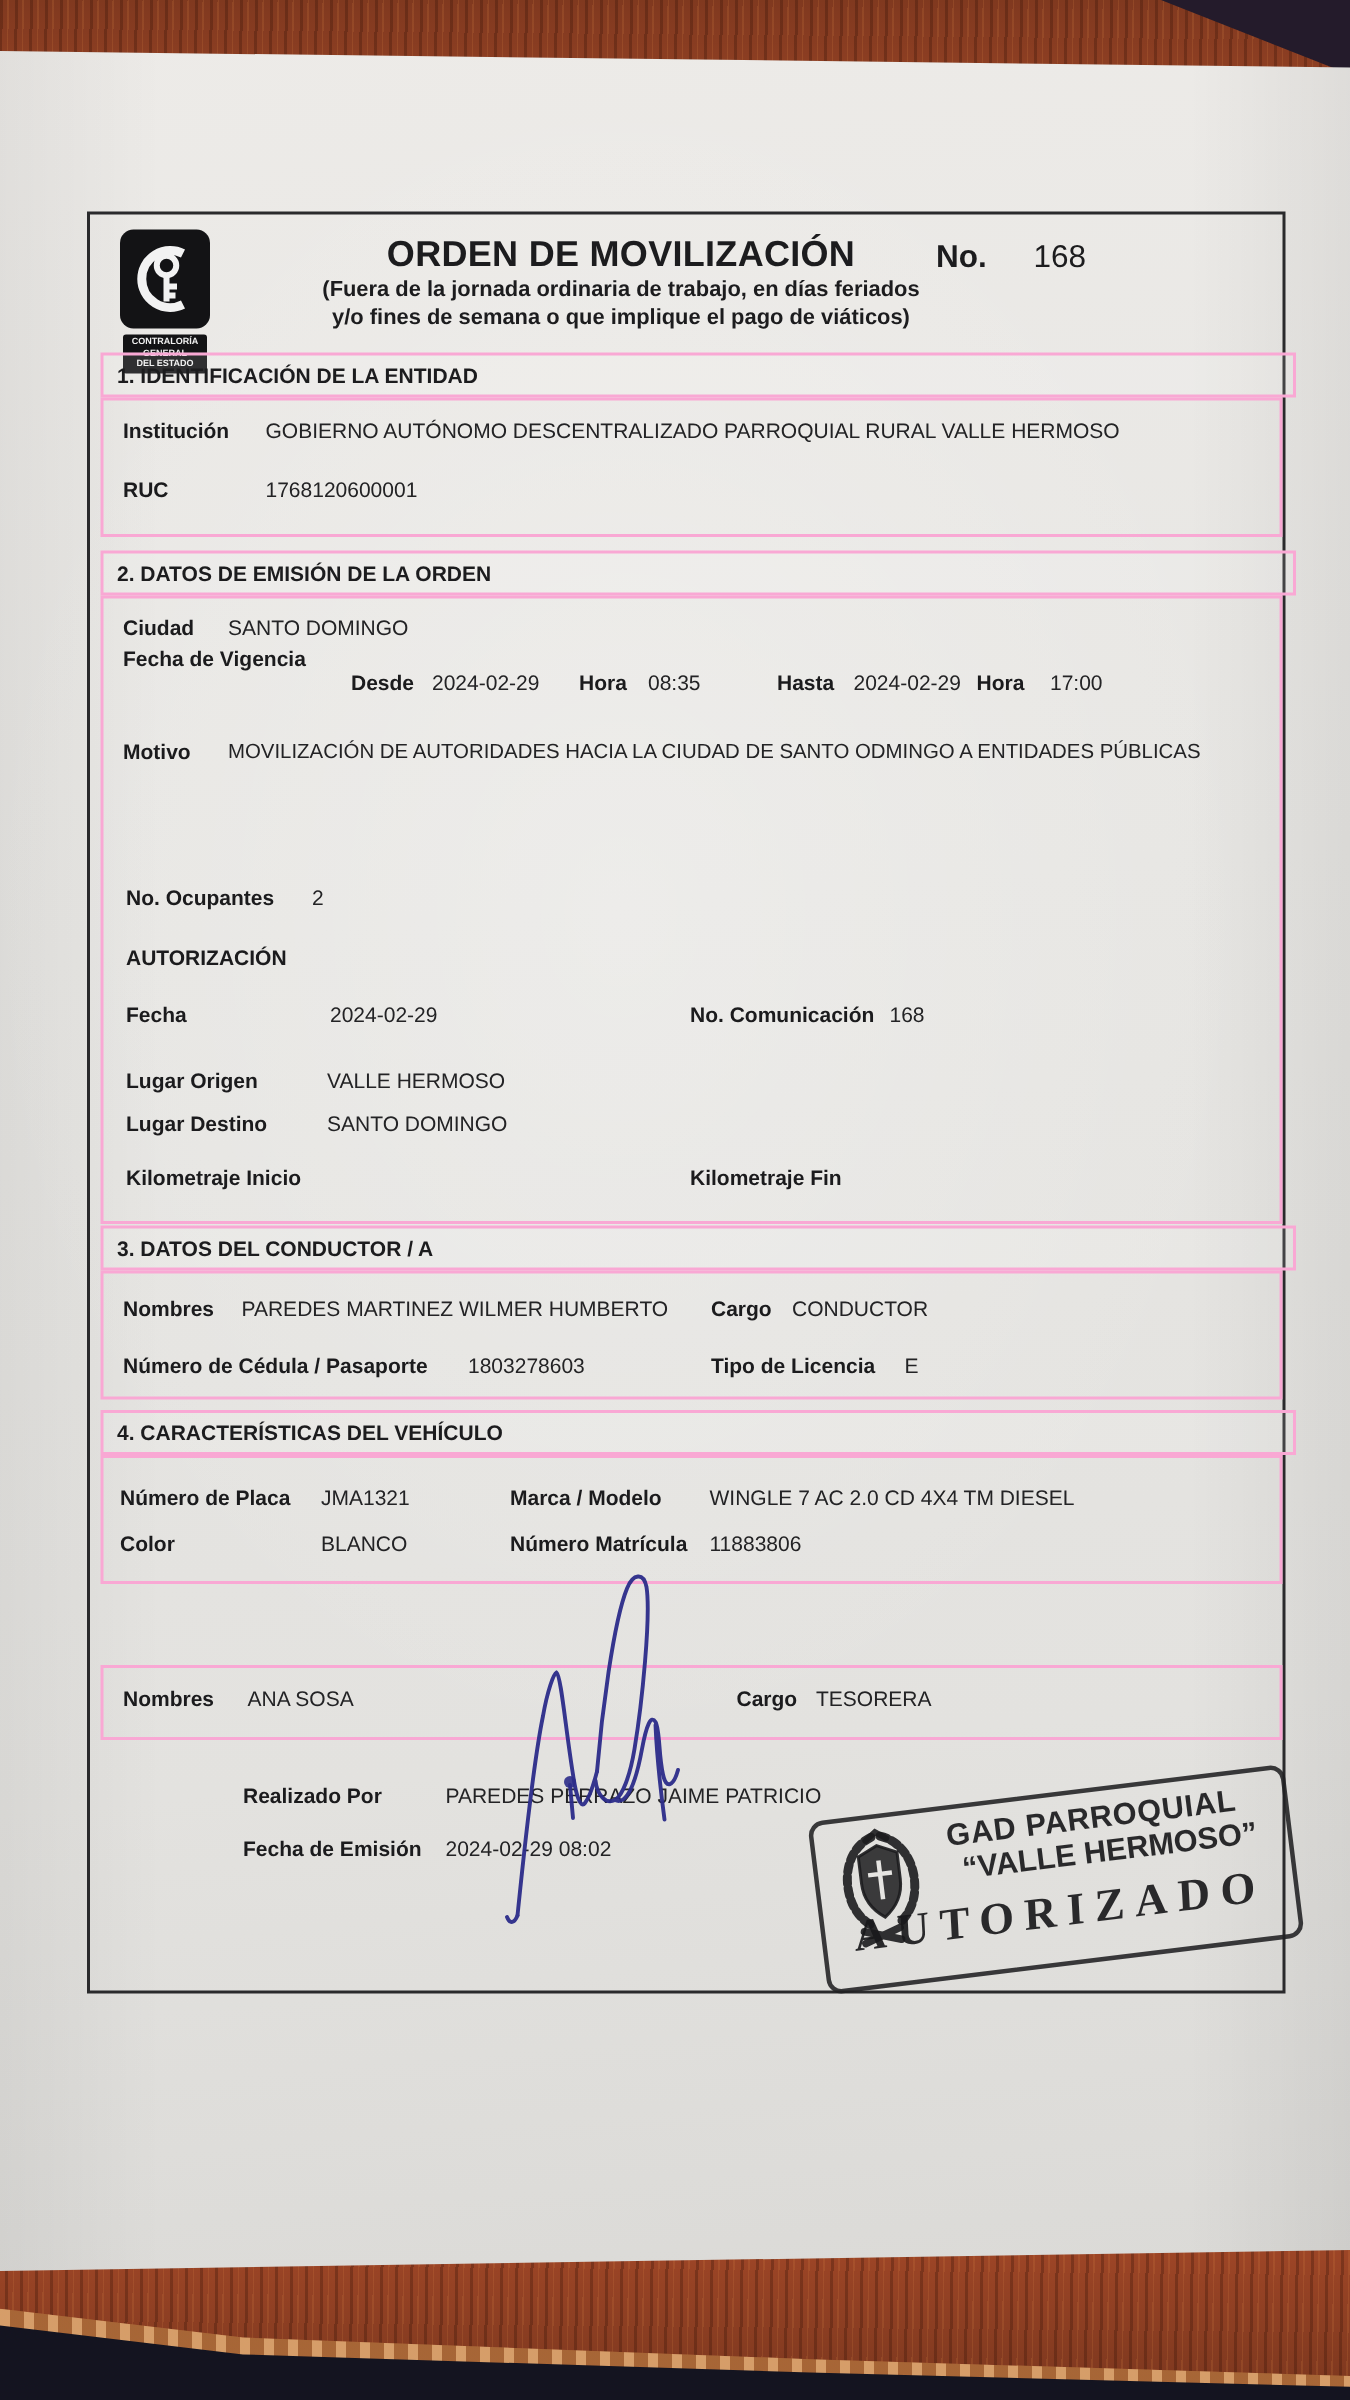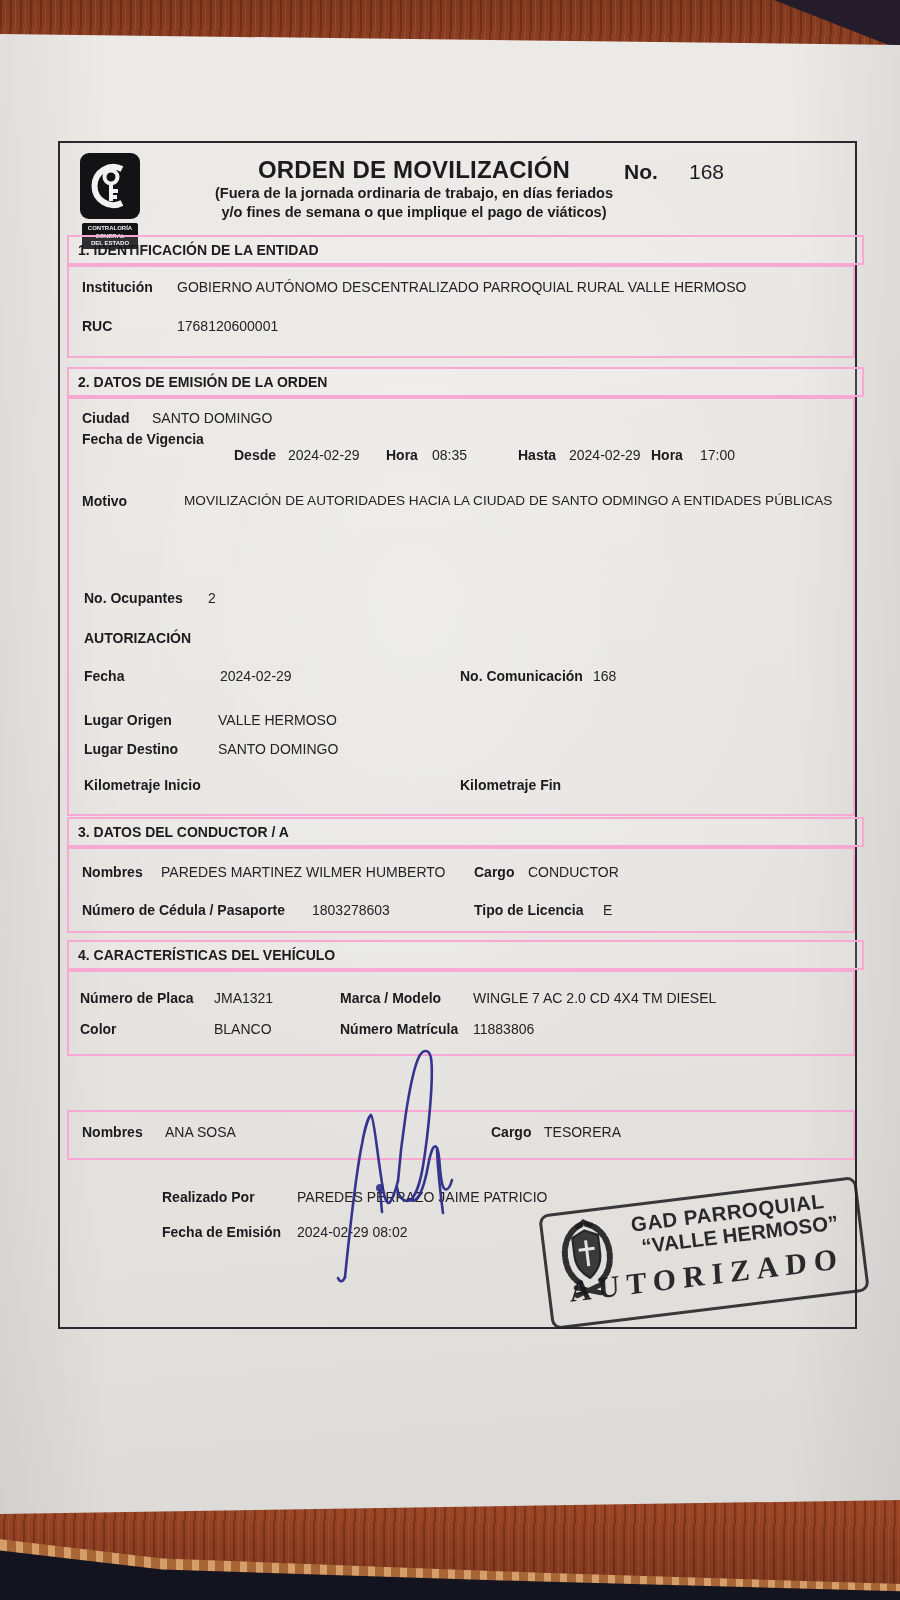--- a/index.html
+++ b/index.html
@@ -115,21 +115,21 @@
     <span class="abs lbl" style="left:174px;top:304px;">Desde</span>
     <span class="abs val" style="left:228px;top:304px;">2024-02-29</span>
     <span class="abs lbl" style="left:326px;top:304px;">Hora</span>
     <span class="abs val" style="left:372px;top:304px;">08:35</span>
     <span class="abs lbl" style="left:458px;top:304px;">Hasta</span>
     <span class="abs val" style="left:509px;top:304px;">2024-02-29</span>
     <span class="abs lbl" style="left:591px;top:304px;">Hora</span>
     <span class="abs val" style="left:640px;top:304px;">17:00</span>
 
     <span class="abs lbl" style="left:22px;top:350px;">Motivo</span>
-    <span class="abs val" style="left:92px;top:350px;font-size:13.6px;margin-left:32px;">MOVILIZACIÓN DE AUTORIDADES HACIA LA CIUDAD DE SANTO ODMINGO A ENTIDADES PÚBLICAS</span>
+    <span class="abs val" style="left:92px;top:350px;font-size:13.6px;">MOVILIZACIÓN DE AUTORIDADES HACIA LA CIUDAD DE SANTO ODMINGO A ENTIDADES PÚBLICAS</span>
 
     <span class="abs lbl" style="left:24px;top:447px;">No. Ocupantes</span>
     <span class="abs val" style="left:148px;top:447px;">2</span>
 
     <span class="abs lbl" style="left:24px;top:487px;">AUTORIZACIÓN</span>
 
     <span class="abs lbl" style="left:24px;top:525px;">Fecha</span>
     <span class="abs val" style="left:160px;top:525px;">2024-02-29</span>
     <span class="abs lbl" style="left:400px;top:525px;">No. Comunicación</span>
     <span class="abs val" style="left:533px;top:525px;">168</span>

